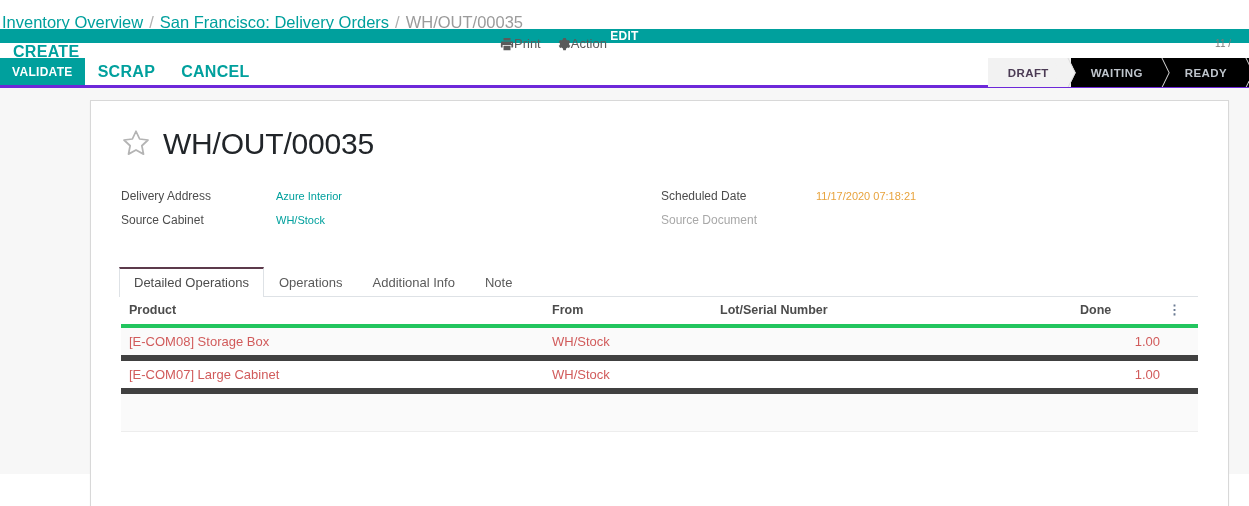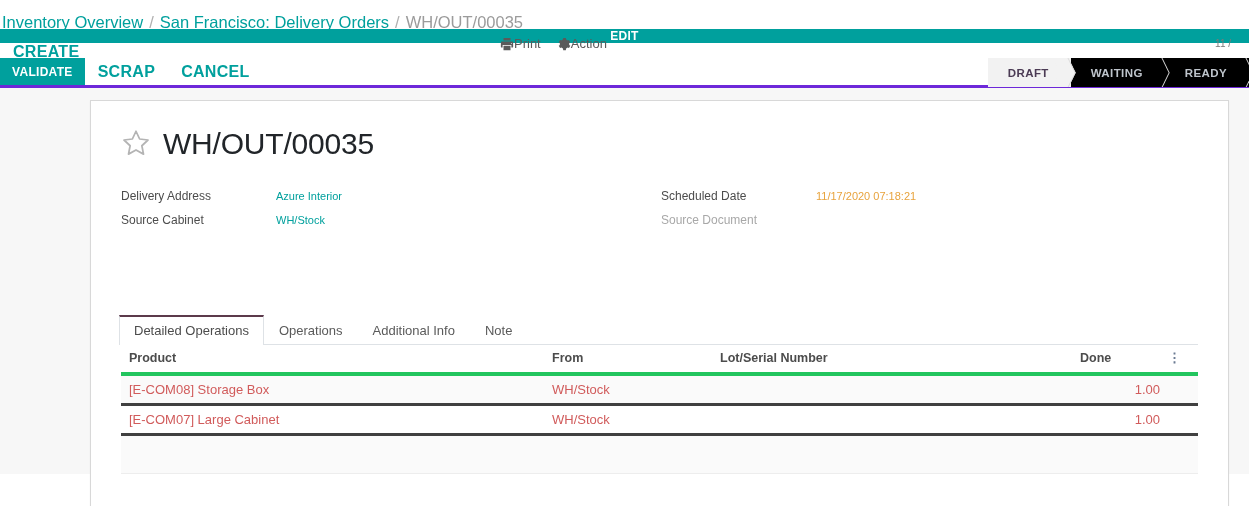--- a/index.html
+++ b/index.html
@@ -245,21 +245,20 @@
   .tab {
     padding: 7px 14px 7px;
     font-size: 13px;
     color: #5a5a5a;
     background: transparent;
     border: 1px solid transparent;
     border-bottom: none;
     margin-bottom: -1px;
     cursor: pointer;
     white-space: nowrap;
-    margin-top: 48px;
   }
   .tab.active {
     background: #ffffff;
     border-color: #dee2e6;
     border-top: 2px solid #5c3a4b;
     color: #4c4c4c;
     padding-top: 6px;
   }
 
   
@@ -274,21 +273,21 @@
     font-weight: bold;
     color: #4c4c4c;
     text-align: left;
     padding: 6px 4px 7px 4px;
     border-bottom: 4px solid #22c55e;
     white-space: nowrap;
   }
   table.o-list td {
     font-size: 13px;
     padding: 6px 4px;
-    border-bottom: 3px solid #404040;
+    border-bottom: 6px solid #404040;
     white-space: nowrap;
     overflow: hidden;
     text-overflow: ellipsis;
   }
   tr.data-row:nth-child(odd) td { background: #fafafa; }
   tr.data-row:nth-child(even) td { background: #ffffff; }
   tr.filler-row td { background: #fafafa; height: 25px; border-bottom: 1px solid #ededed; }
   .cell-required { color: #d15b5b; }
   .col-product { width: 415px; padding-left: 8px !important; }
   .col-from    { width: 160px; }

